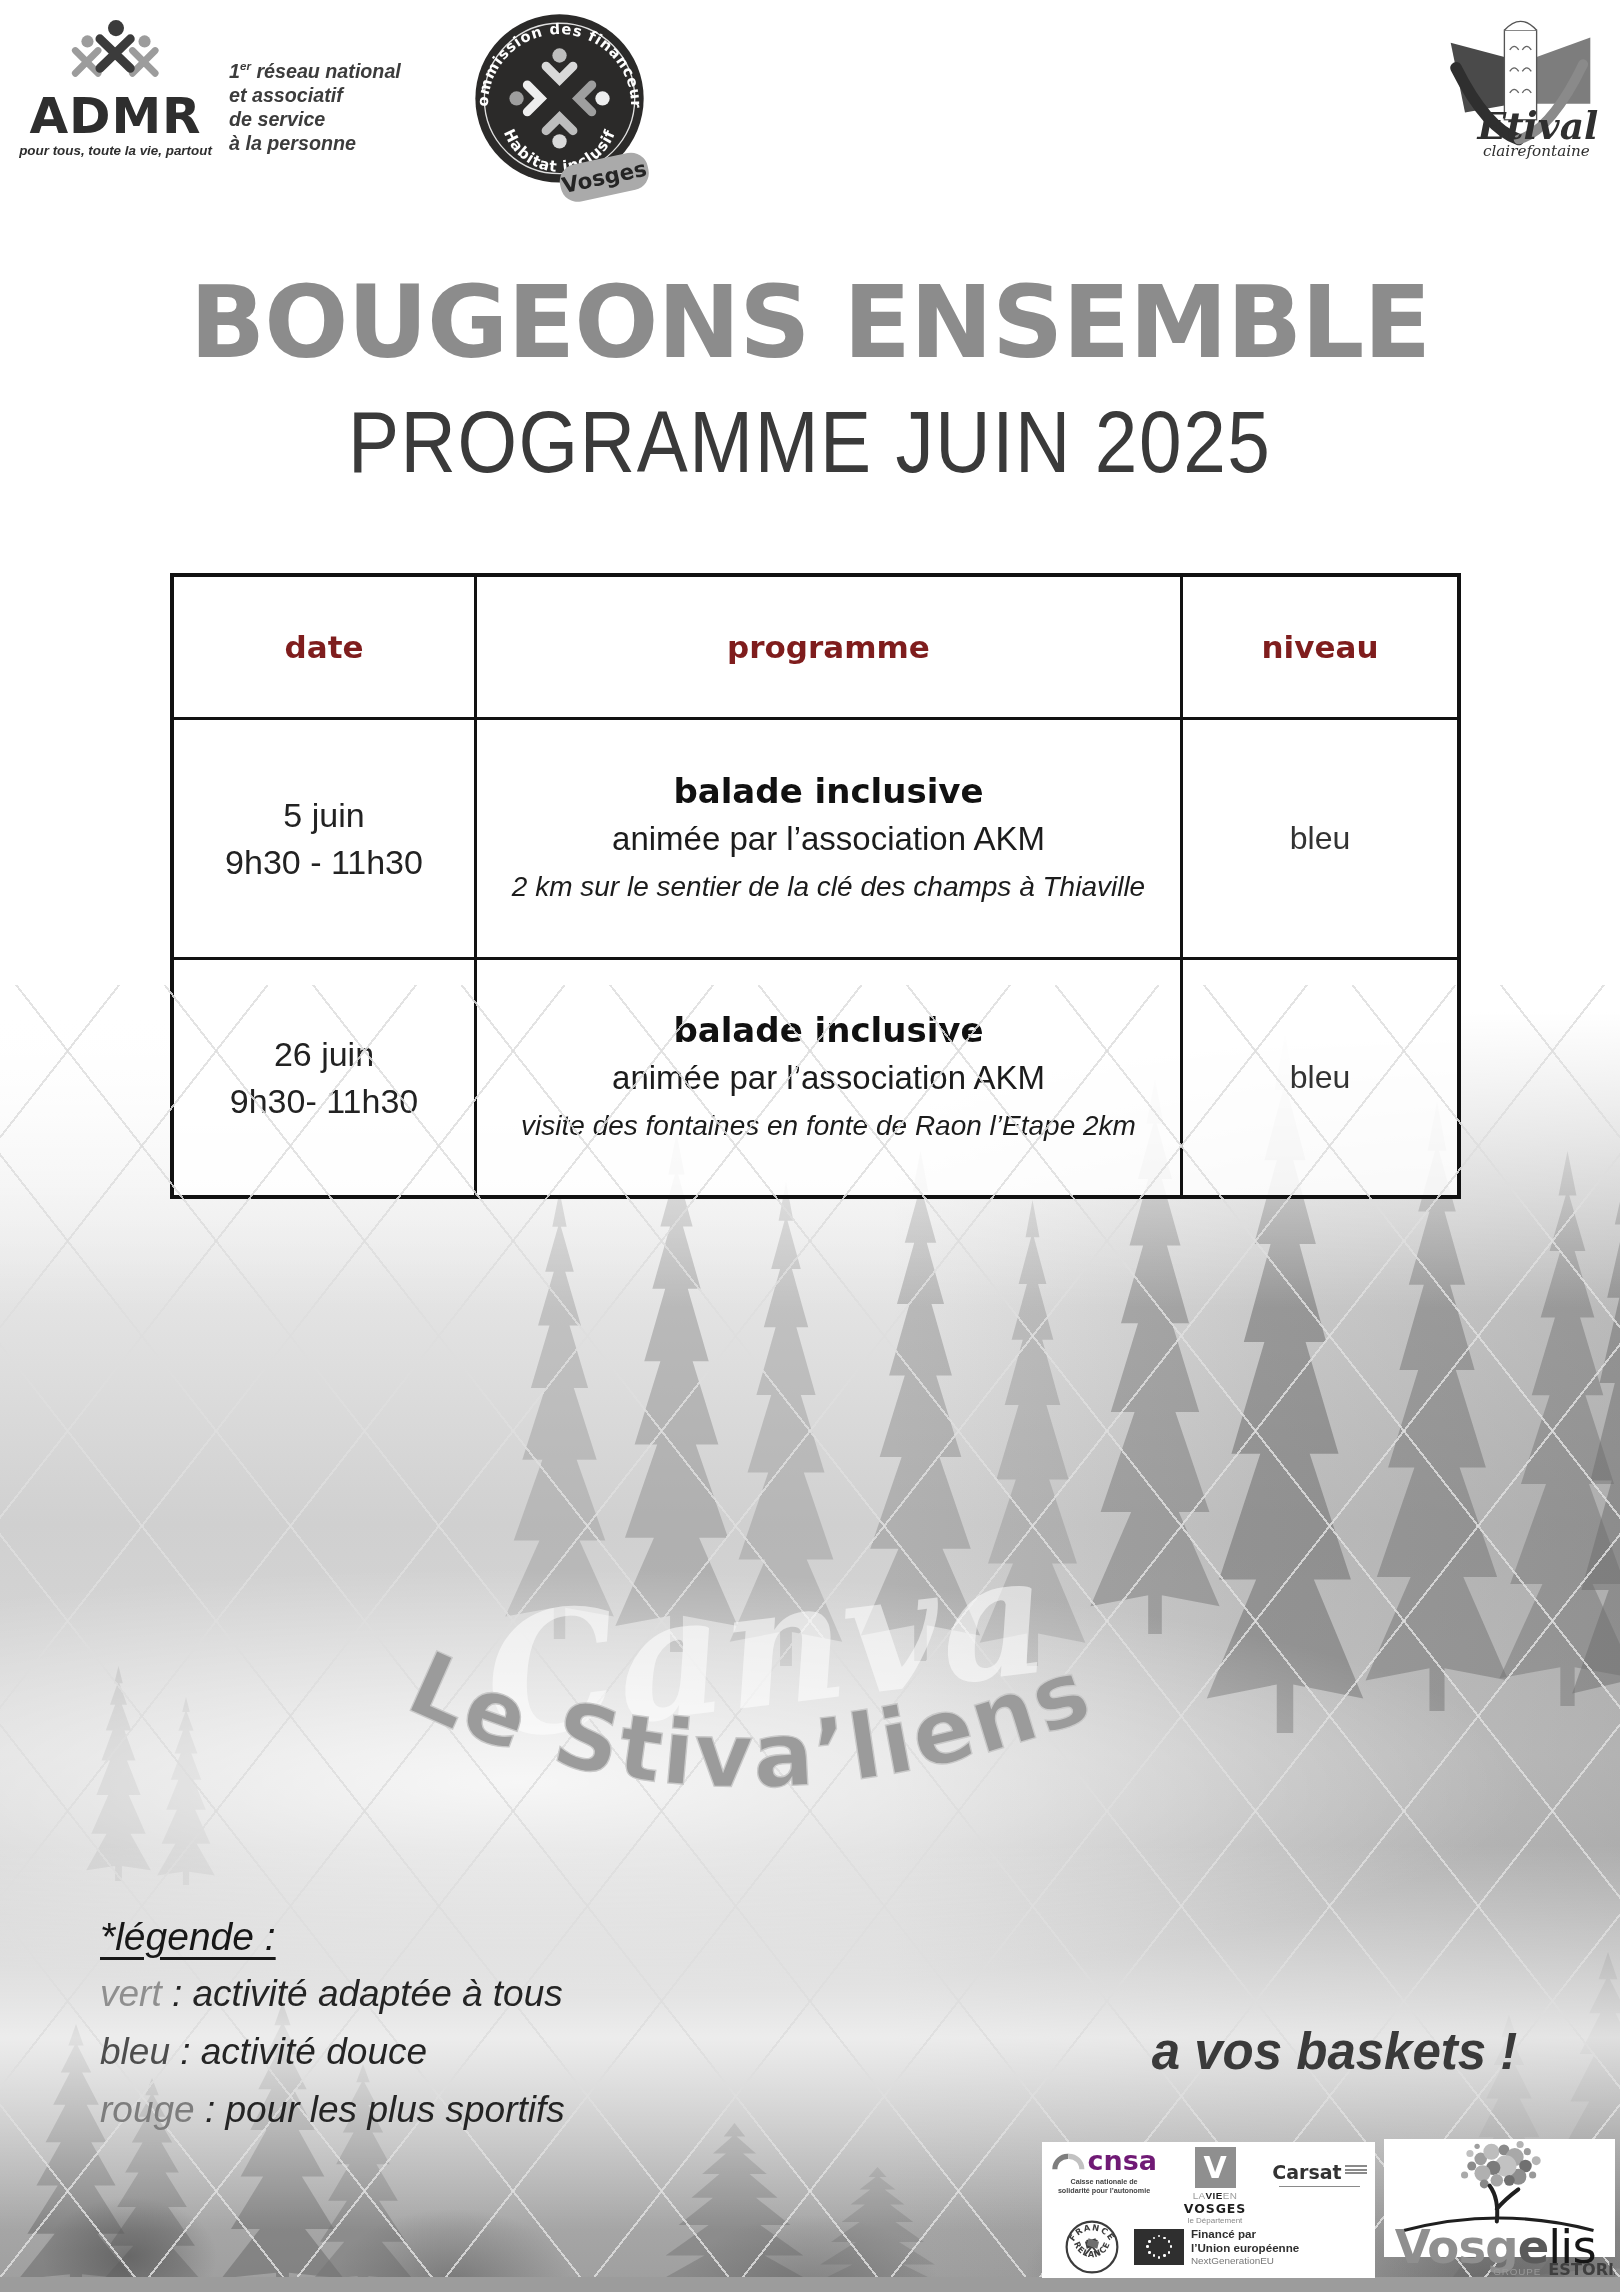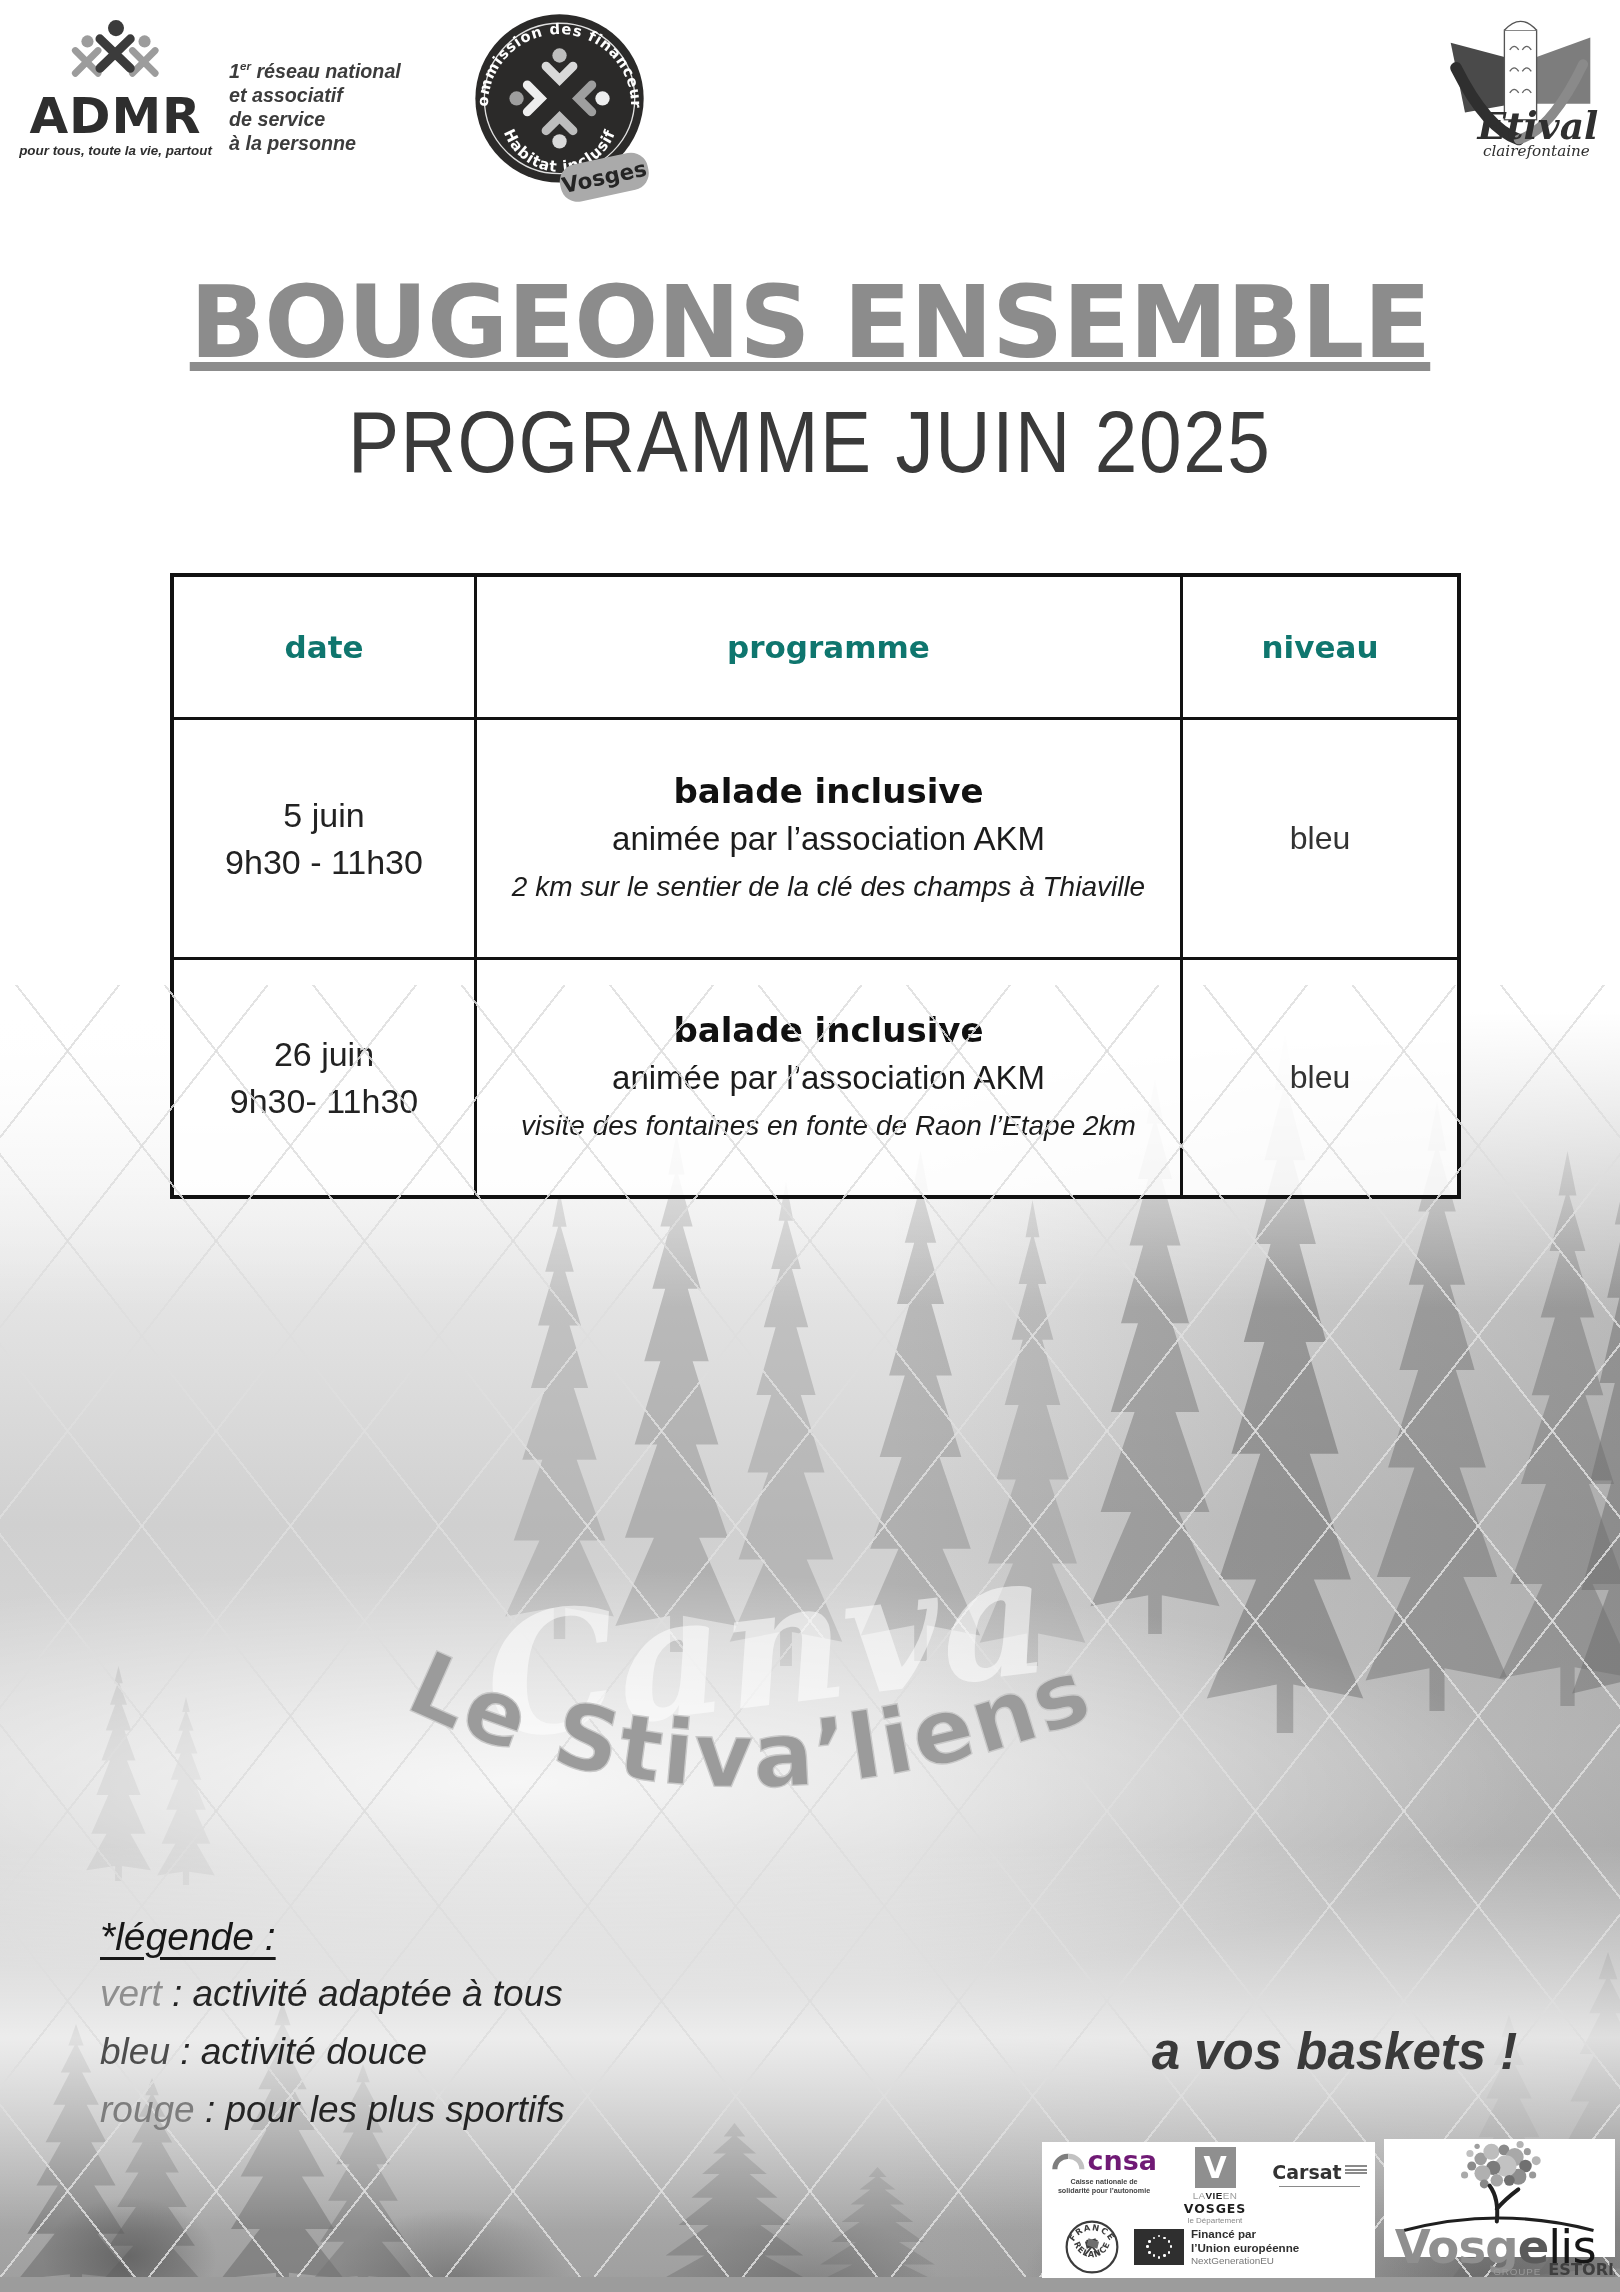--- a/index.html
+++ b/index.html
@@ -39,34 +39,34 @@
     color:#2e2e2e;letter-spacing:0.9px;}
   .admr .tagline{font-size:13.4px;font-weight:bold;font-style:italic;color:#2e2e2e;margin-top:2.7px;}
   .admr-slogan{position:absolute;left:229px;top:54px;width:197px;z-index:2;
     font-size:19.7px;font-weight:bold;font-style:italic;color:#3c3c3c;line-height:24px;}
   .admr-slogan sup{font-size:11.6px;margin-top:40px;}
   .badge{position:absolute;left:470px;top:7.2px;z-index:2;}
   .etival{position:absolute;left:1431px;top:5.4px;z-index:2;}
 
   
   .title-main{position:absolute;left:0;top:265px;width:100%;text-align:center;z-index:2;
-    font-family:"DejaVu Sans",sans-serif;font-weight:bold;font-size:99px;color:#8c8c8c;letter-spacing:-0.9px;text-decoration:underline;}
+    font-family:"DejaVu Sans",sans-serif;font-weight:bold;font-size:99px;color:#8c8c8c;letter-spacing:-0.9px;}
   .title-sub{position:absolute;left:0;top:392px;width:100%;text-align:center;z-index:2;color:#3a3a3a;}
   .title-sub span{display:inline-block;font-size:87px;font-weight:400;letter-spacing:1.8px;
     transform:scaleX(.88);transform-origin:center;}
 
   
   .ptable{position:absolute;left:170px;top:573px;z-index:2;display:grid;
     grid-template-columns:303px 706px 274px;grid-template-rows:143px 240px 235px;
     border:4.5px solid #111;background:rgba(255,255,255,.82);}
   .cell{border-right:3.6px solid #111;border-bottom:3.6px solid #111;display:flex;flex-direction:column;
     align-items:center;justify-content:center;text-align:center;padding:5.4px 12.5px;box-sizing:border-box;}
   .cell.last-col{border-right:none;}
   .cell.last-row{border-bottom:none;}
-  .th{font-family:"DejaVu Sans",sans-serif;font-weight:bold;font-size:31px;color:#0f766e;}
+  .th{font-family:"DejaVu Sans",sans-serif;font-weight:bold;font-size:31px;color:#7f1d1d;}
   .date-line{font-size:34px;color:#222;line-height:47px;}
   .prog-title{font-family:"DejaVu Sans",sans-serif;font-weight:bold;font-size:34px;color:#111;margin-bottom:9px;}
   .prog-sub{font-size:33px;color:#1c1c1c;margin-bottom:9px;}
   .prog-detail{font-size:28px;font-style:italic;color:#1c1c1c;line-height:39px;max-width:654px;}
   .niveau{font-size:32px;color:#333;}
 
   
   .wm-ghost{position:absolute;left:484px;top:1549px;z-index:5;font-family:"DejaVu Serif",serif;
     font-style:italic;font-weight:bold;font-size:166px;color:rgba(255,255,255,.55);
     transform:rotate(-7deg);pointer-events:none;}

